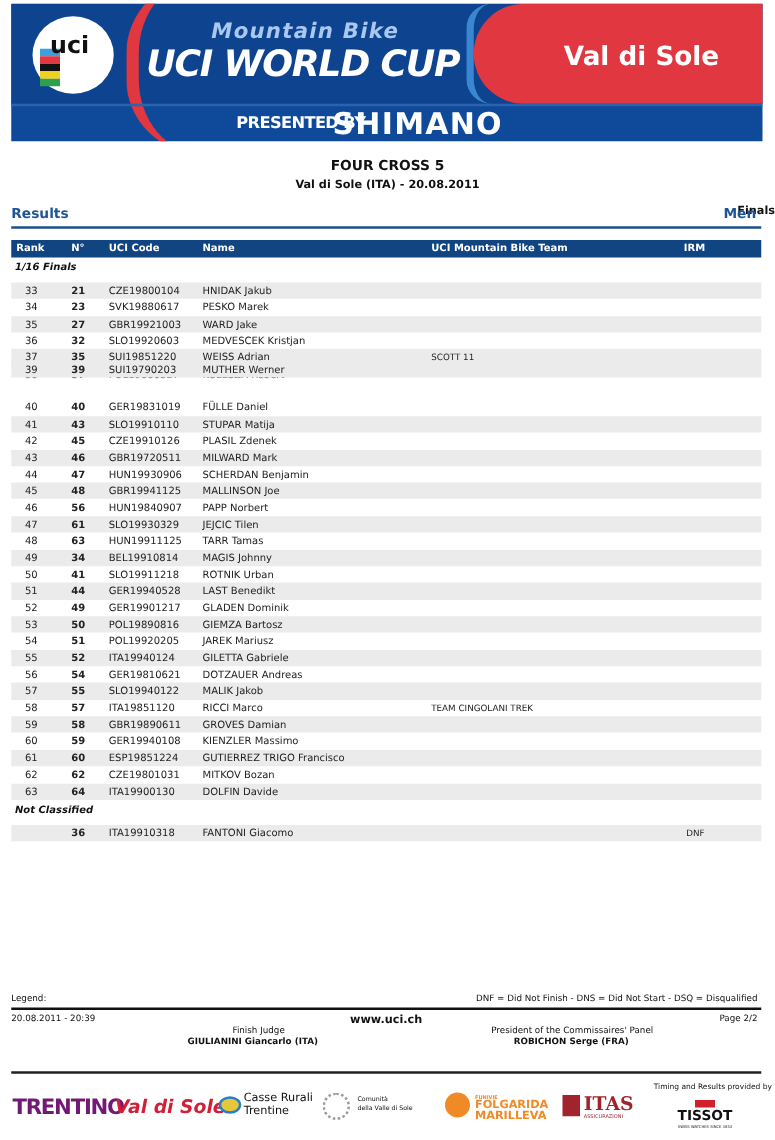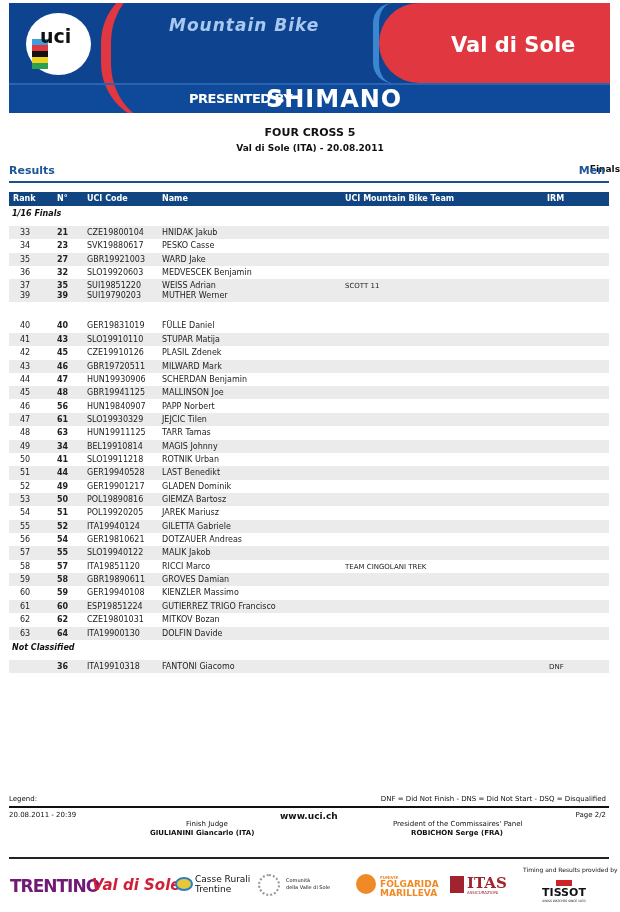--- a/index.html
+++ b/index.html
@@ -93,20 +93,21 @@
     <div class="stripes">
       <span style="background: rgb(58, 160, 224);"></span>
       <span style="background: rgb(224, 55, 64);"></span>
       <span style="background: rgb(17, 17, 17);"></span>
       <span style="background: rgb(240, 208, 32);"></span>
       <span style="background: rgb(42, 160, 80);"></span>
     </div>
     <span class="uci">uci</span>
   </div>
   <div class="mtb">Mountain Bike</div>
+  <div class="wc">UCI WORLD CUP</div>
   <div class="venue">Val di Sole</div>
   <div class="sep"></div>
   <div class="presented">PRESENTED BY</div>
   <div class="shimano">SHIMANO</div>
 </div>
 
 <div class="title">FOUR CROSS 5</div>
 <div class="subtitle">Val di Sole (ITA) - 20.08.2011</div>
 <div class="results">Results</div>
 <div class="finals">Finals</div>
@@ -131,39 +132,39 @@
       <span class="c-code">CZE19800104</span>
       <span class="c-name">HNIDAK Jakub</span>
       <span class="c-team"></span>
       <span class="c-irm"></span>
       <span class="c-pts"></span>
     </div>
     <div class="row" style="top: 239.35px;">
       <span class="c-rank">34</span>
       <span class="c-no">23</span>
       <span class="c-code">SVK19880617</span>
-      <span class="c-name">PESKO Casse</span>
+      <span class="c-name">PESKO Marek</span>
       <span class="c-team"></span>
       <span class="c-irm"></span>
       <span class="c-pts"></span>
     </div>
     <div class="row shade" style="top: 252.7px;">
       <span class="c-rank">35</span>
       <span class="c-no">27</span>
       <span class="c-code">GBR19921003</span>
       <span class="c-name">WARD Jake</span>
       <span class="c-team"></span>
       <span class="c-irm"></span>
       <span class="c-pts"></span>
     </div>
     <div class="row" style="top: 266.05px;">
       <span class="c-rank">36</span>
       <span class="c-no">32</span>
       <span class="c-code">SLO19920603</span>
-      <span class="c-name">MEDVESCEK Benjamin</span>
+      <span class="c-name">MEDVESCEK Kristjan</span>
       <span class="c-team"></span>
       <span class="c-irm"></span>
       <span class="c-pts"></span>
     </div>
     <div class="row shade" style="top: 279.4px;">
       <span class="c-rank">37</span>
       <span class="c-no">35</span>
       <span class="c-code">SUI19851220</span>
       <span class="c-name">WEISS Adrian</span>
       <span class="c-team">SCOTT 11</span>

